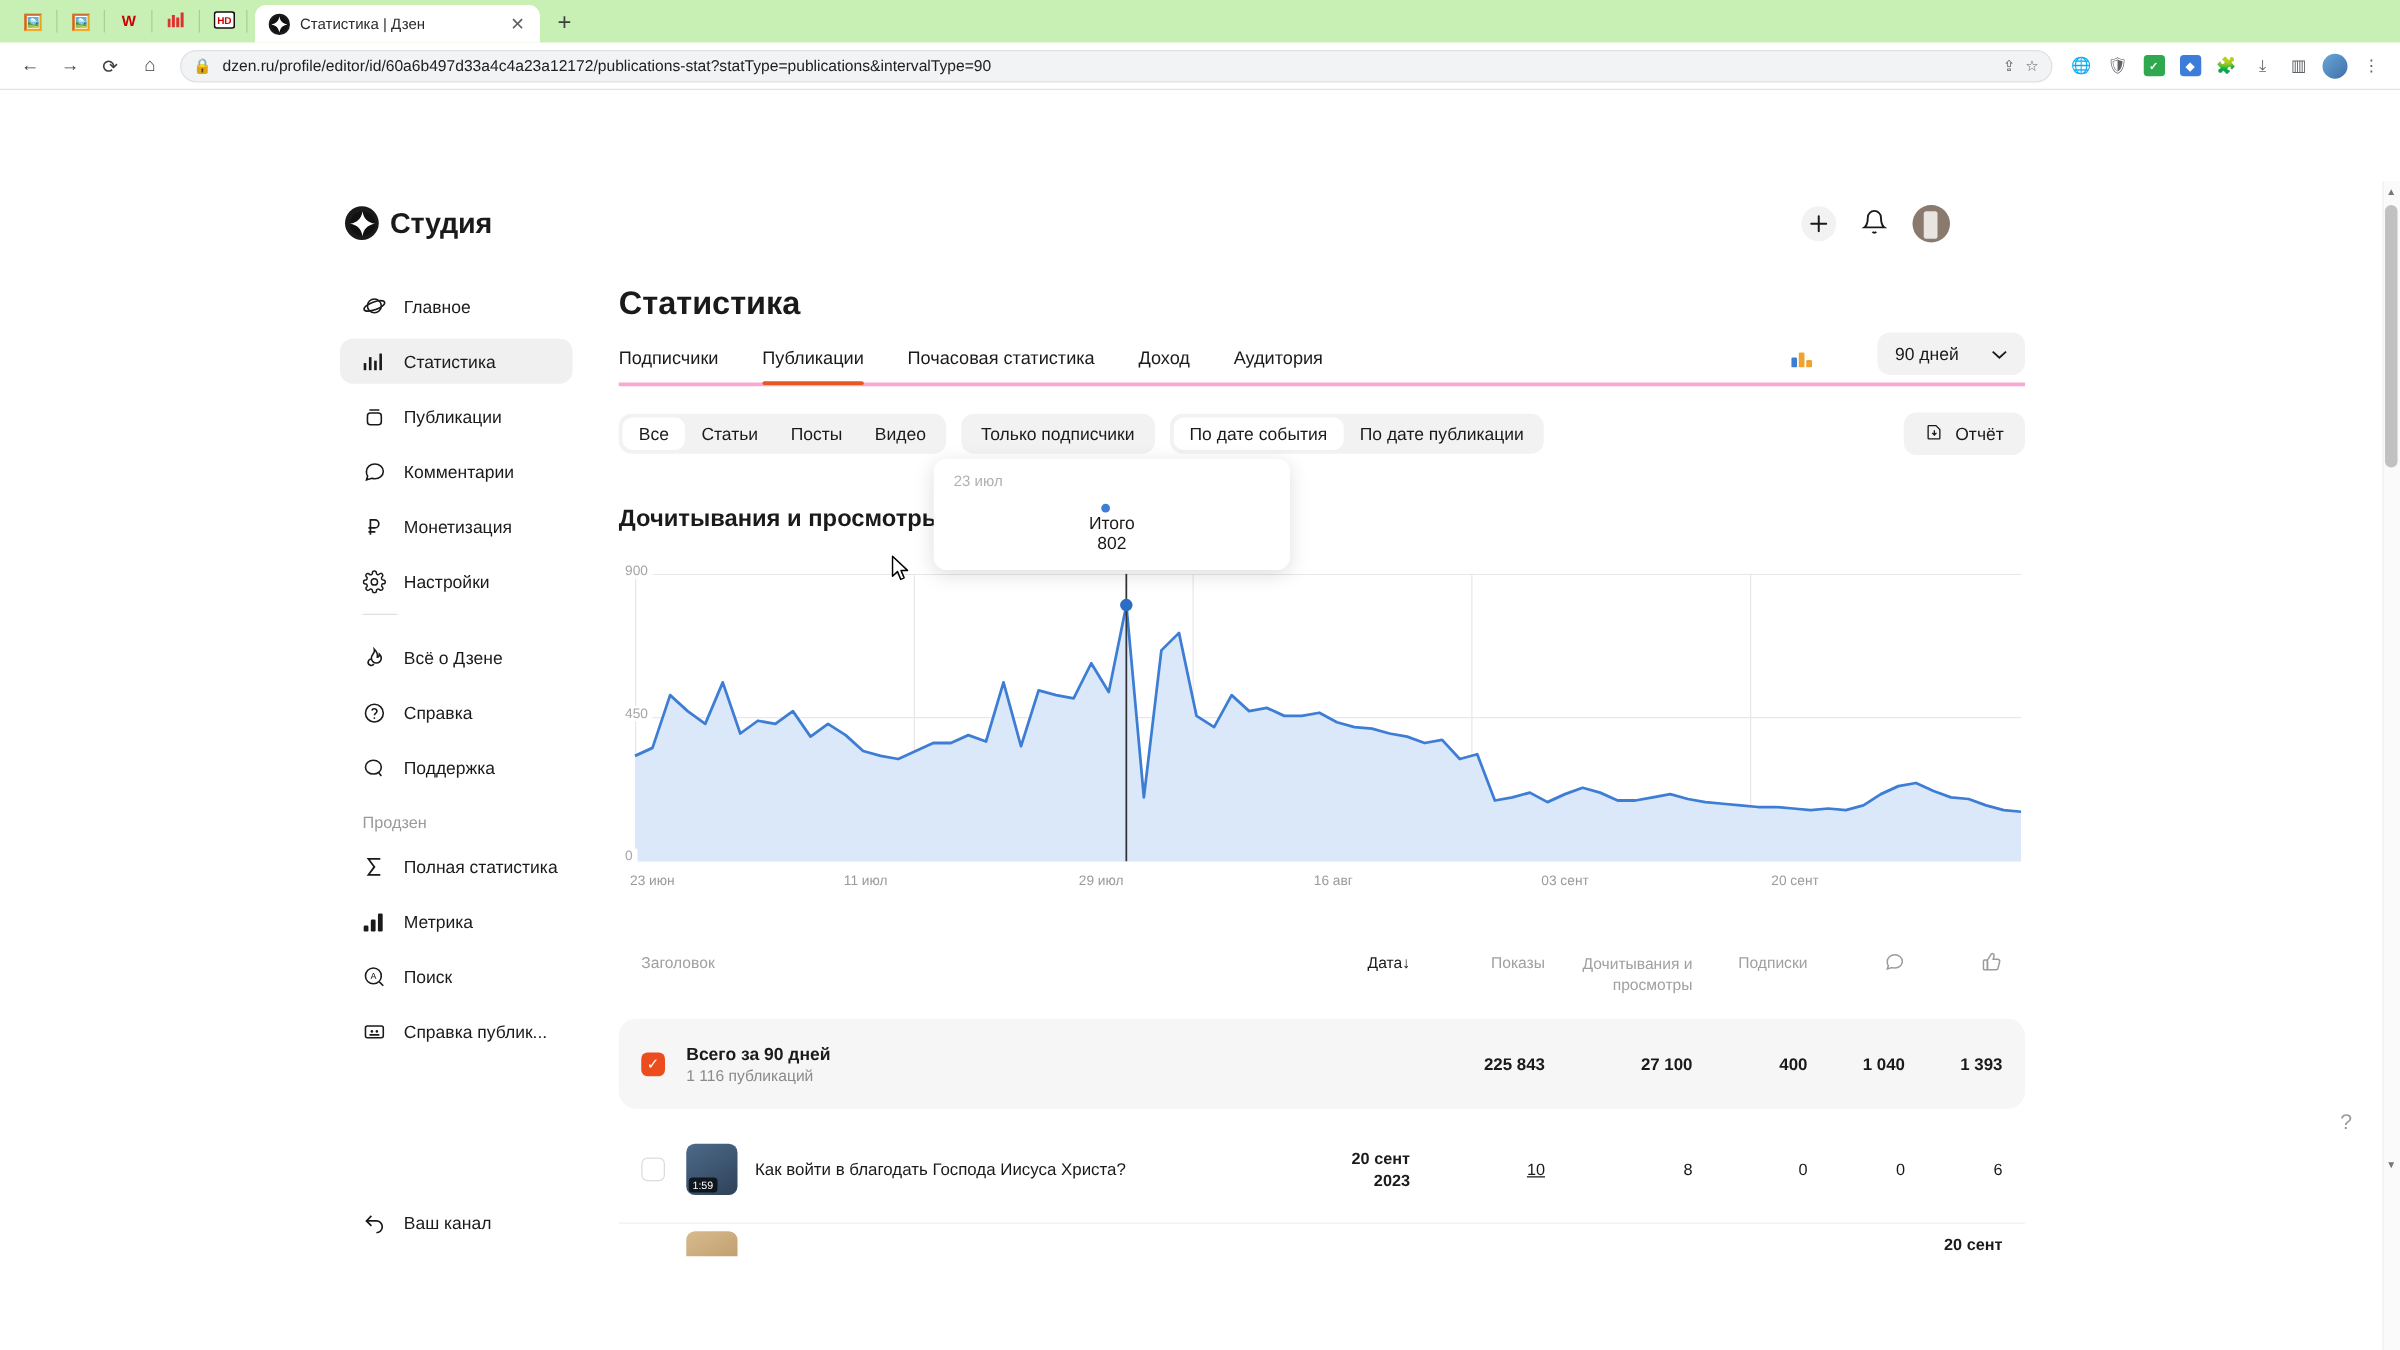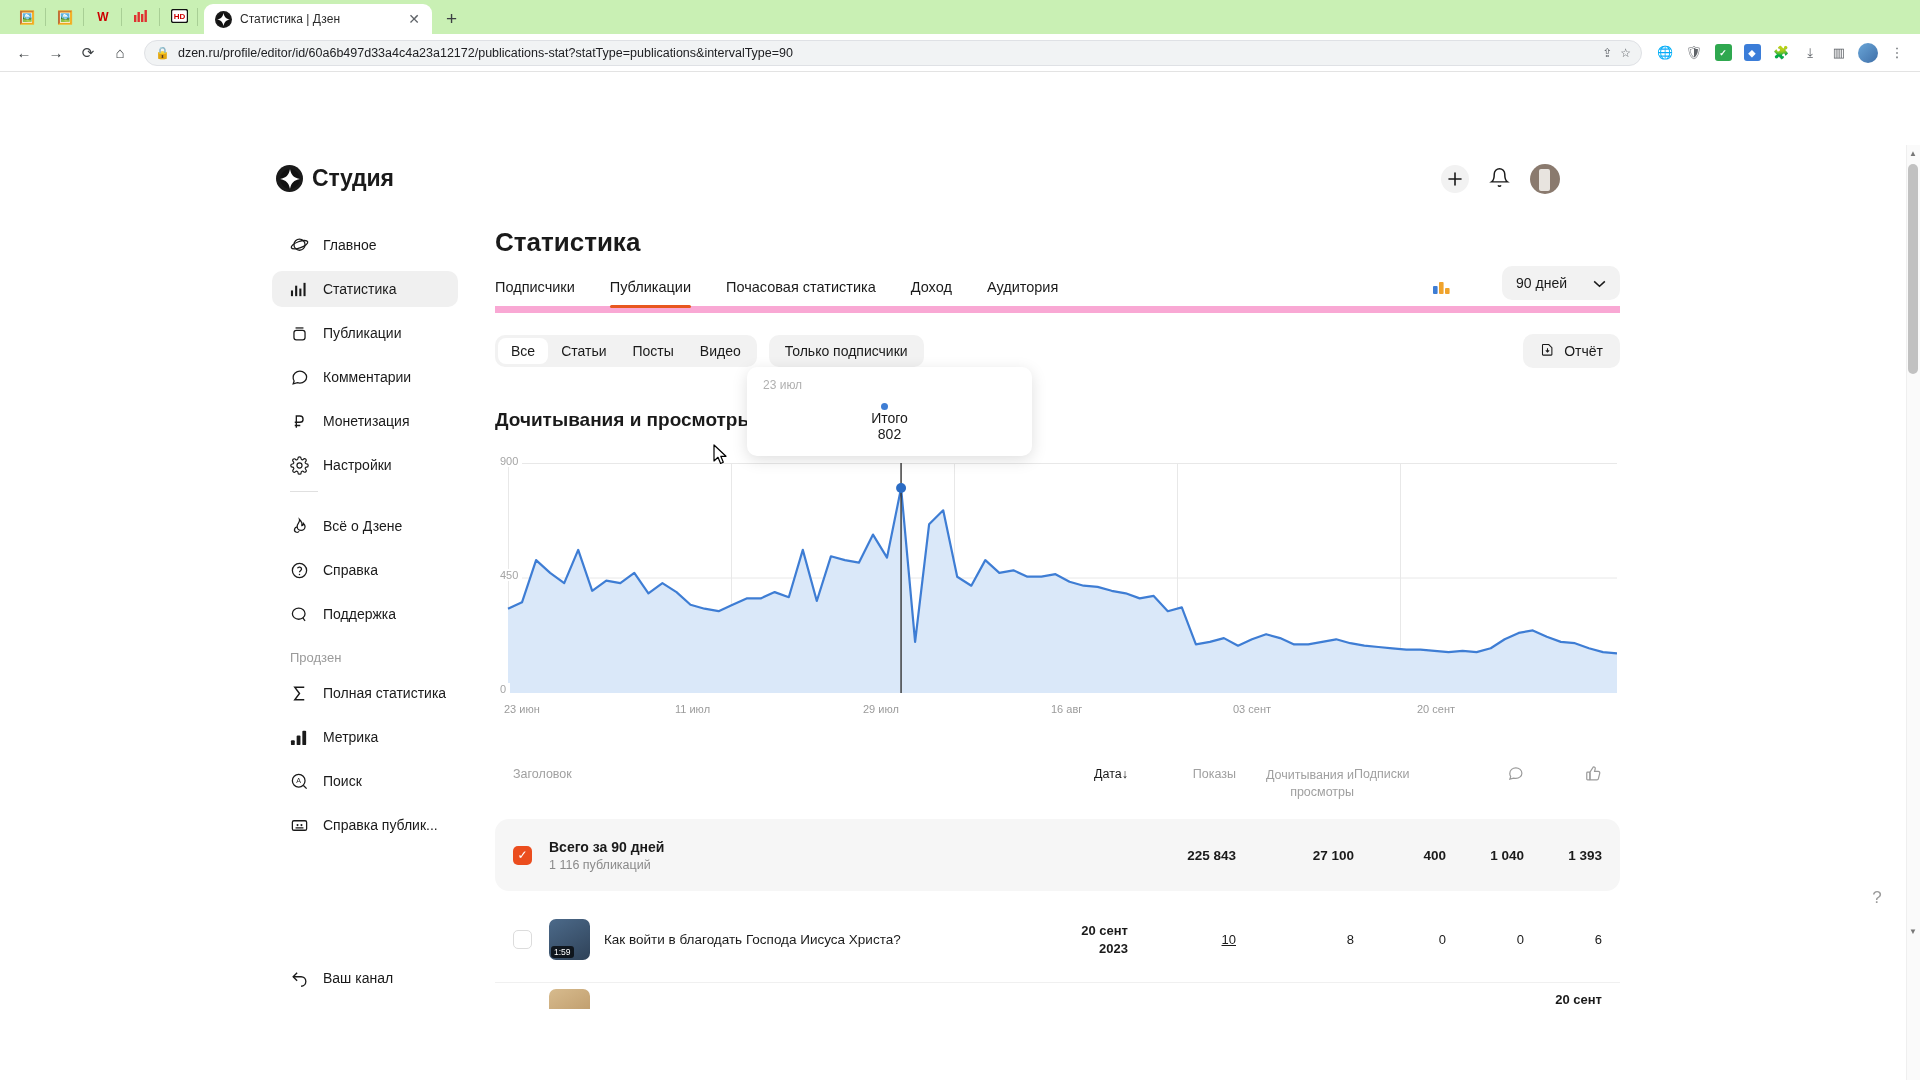--- a/index.html
+++ b/index.html
@@ -175,21 +175,21 @@
 
   
   .main {
     position: absolute; left: 495px; top: 155px;
     width: 1125px;
   }
   .page-title { font-size: 26px; font-weight: bold; margin-bottom: 21px; }
 
   .tabs-row {
     display: flex; gap: 35px; align-items: flex-end;
-    border-bottom: 7px solid #f9a8d4;
+    border-bottom: 3px solid #f9a8d4;
     position: relative;
   }
   .tab-link {
     font-size: 14.5px; color: #1a1a1a; padding-bottom: 11px;
     position: relative;
   }
   .tab-link.active::after {
     content: ""; position: absolute; left: 0; right: 0; bottom: -1.5px;
     height: 3px; background: #e8571f; border-radius: 2px;
   }
@@ -268,21 +268,21 @@
   .tbl { margin-top: 26px; }
   .tbl-head {
     display: flex; align-items: flex-start;
     font-size: 12.5px; color: #a0a0a0;
     padding: 0 18px; height: 52px;
   }
   .th-title { flex: 1; padding-top: 10px; }
   .th-date { width: 92px; text-align: right; padding-top: 10px; color:#1a1a1a; }
   .th-shows { width: 108px; text-align: right; padding-top: 10px; }
   .th-reads { width: 118px; text-align: right; padding-top: 10px; line-height: 1.35; }
-  .th-subs { width: 92px; text-align: left; padding-top: 10px; }
+  .th-subs { width: 92px; text-align: right; padding-top: 10px; }
   .th-ico { width: 78px; text-align: right; padding-top: 8px; font-size: 15px; color:#9b9b9b; }
 
   .row-summary {
     display: flex; align-items: center;
     background: #f6f6f6; border-radius: 14px;
     height: 72px; padding: 0 18px; margin-top: 10px;
   }
   .chk {
     width: 19px; height: 19px; border-radius: 5px;
     background: #eb4d1e; color: #fff; font-size: 12px;
@@ -620,20 +620,24 @@
 
     <div class="filters-row">
       <div class="chip-group">
         <span class="chip selected">Все</span>
         <span class="chip">Статьи</span>
         <span class="chip">Посты</span>
         <span class="chip">Видео</span>
       </div>
       <div class="chip-group">
         <span class="chip">Только подписчики</span>
+      </div>
+      <div class="chip-group">
+        <span class="chip selected">По дате события</span>
+        <span class="chip">По дате публикации</span>
       </div>
 
       <div class="report-btn">
         <span>
           <svg width="15" height="15" viewBox="0 0 24 24" fill="none" stroke="#1a1a1a" stroke-width="1.7">
               <path d="M5 4h9l5 5v11a1 1 0 0 1-1 1H5a1 1 0 0 1-1-1V5a1 1 0 0 1 1-1z"></path>
               <path d="M12 10v6M9.3 13.3L12 16l2.7-2.7"></path>
             </svg>
         </span>
         <span>Отчёт</span>

